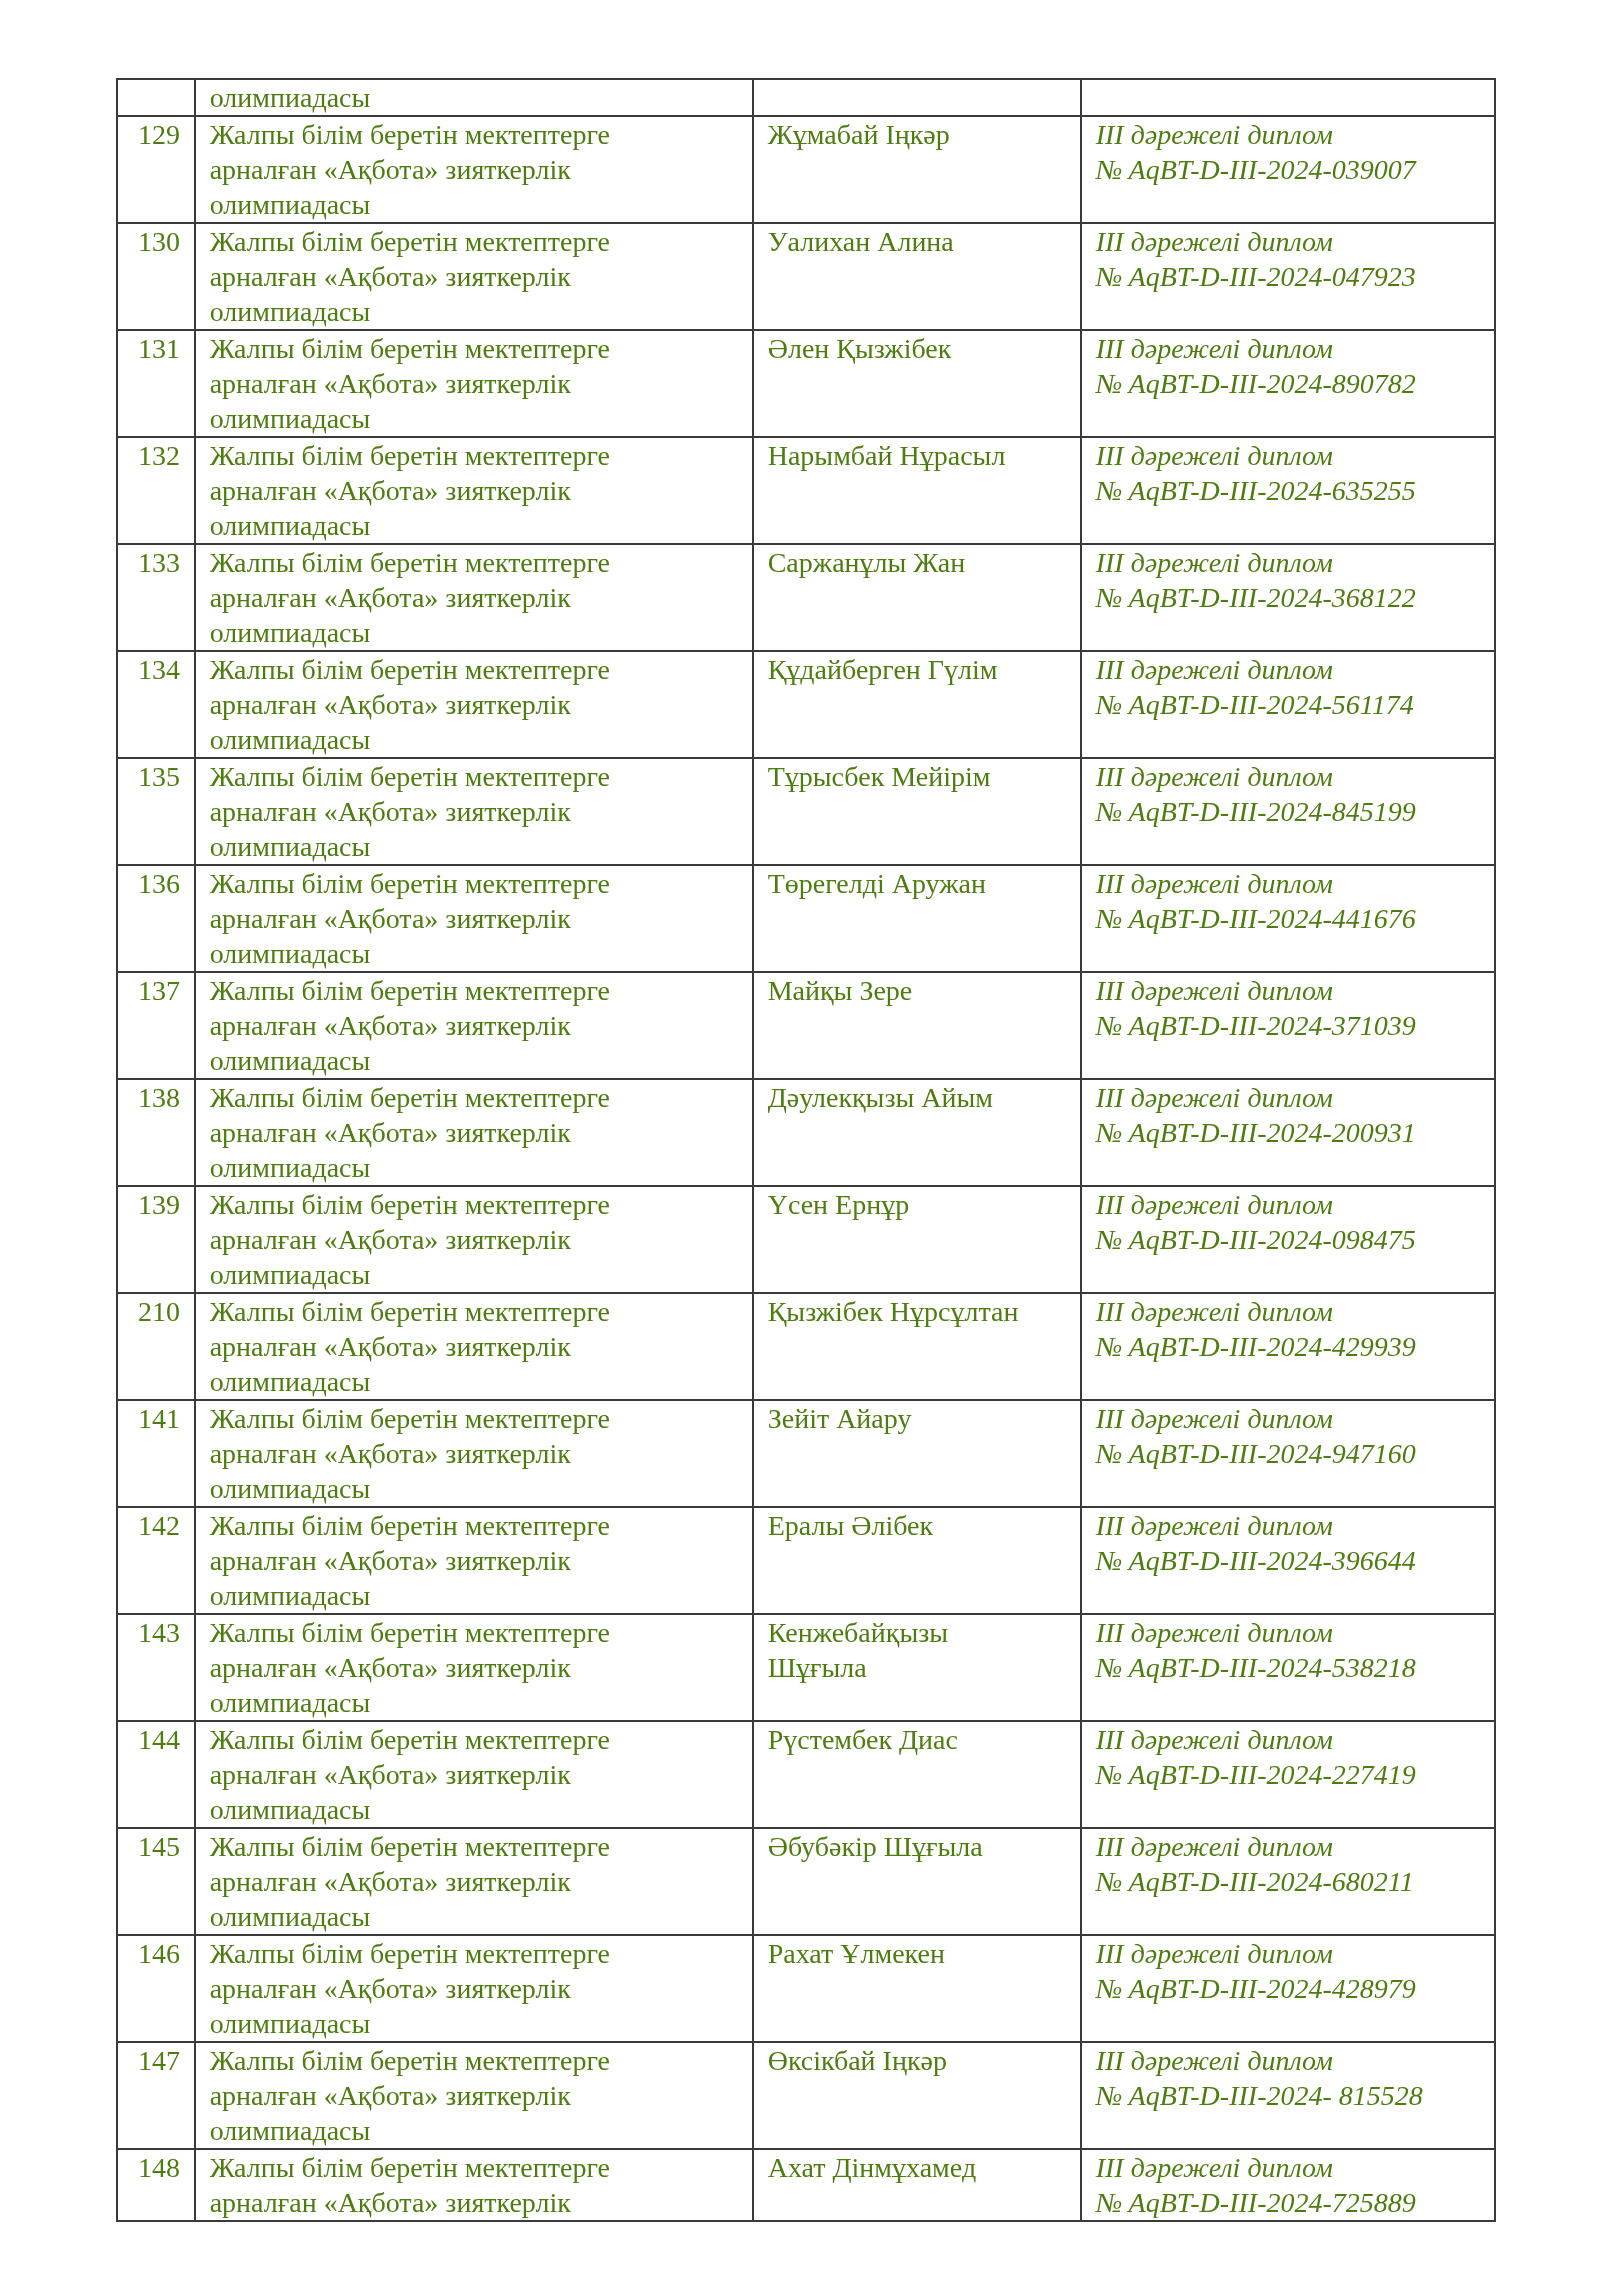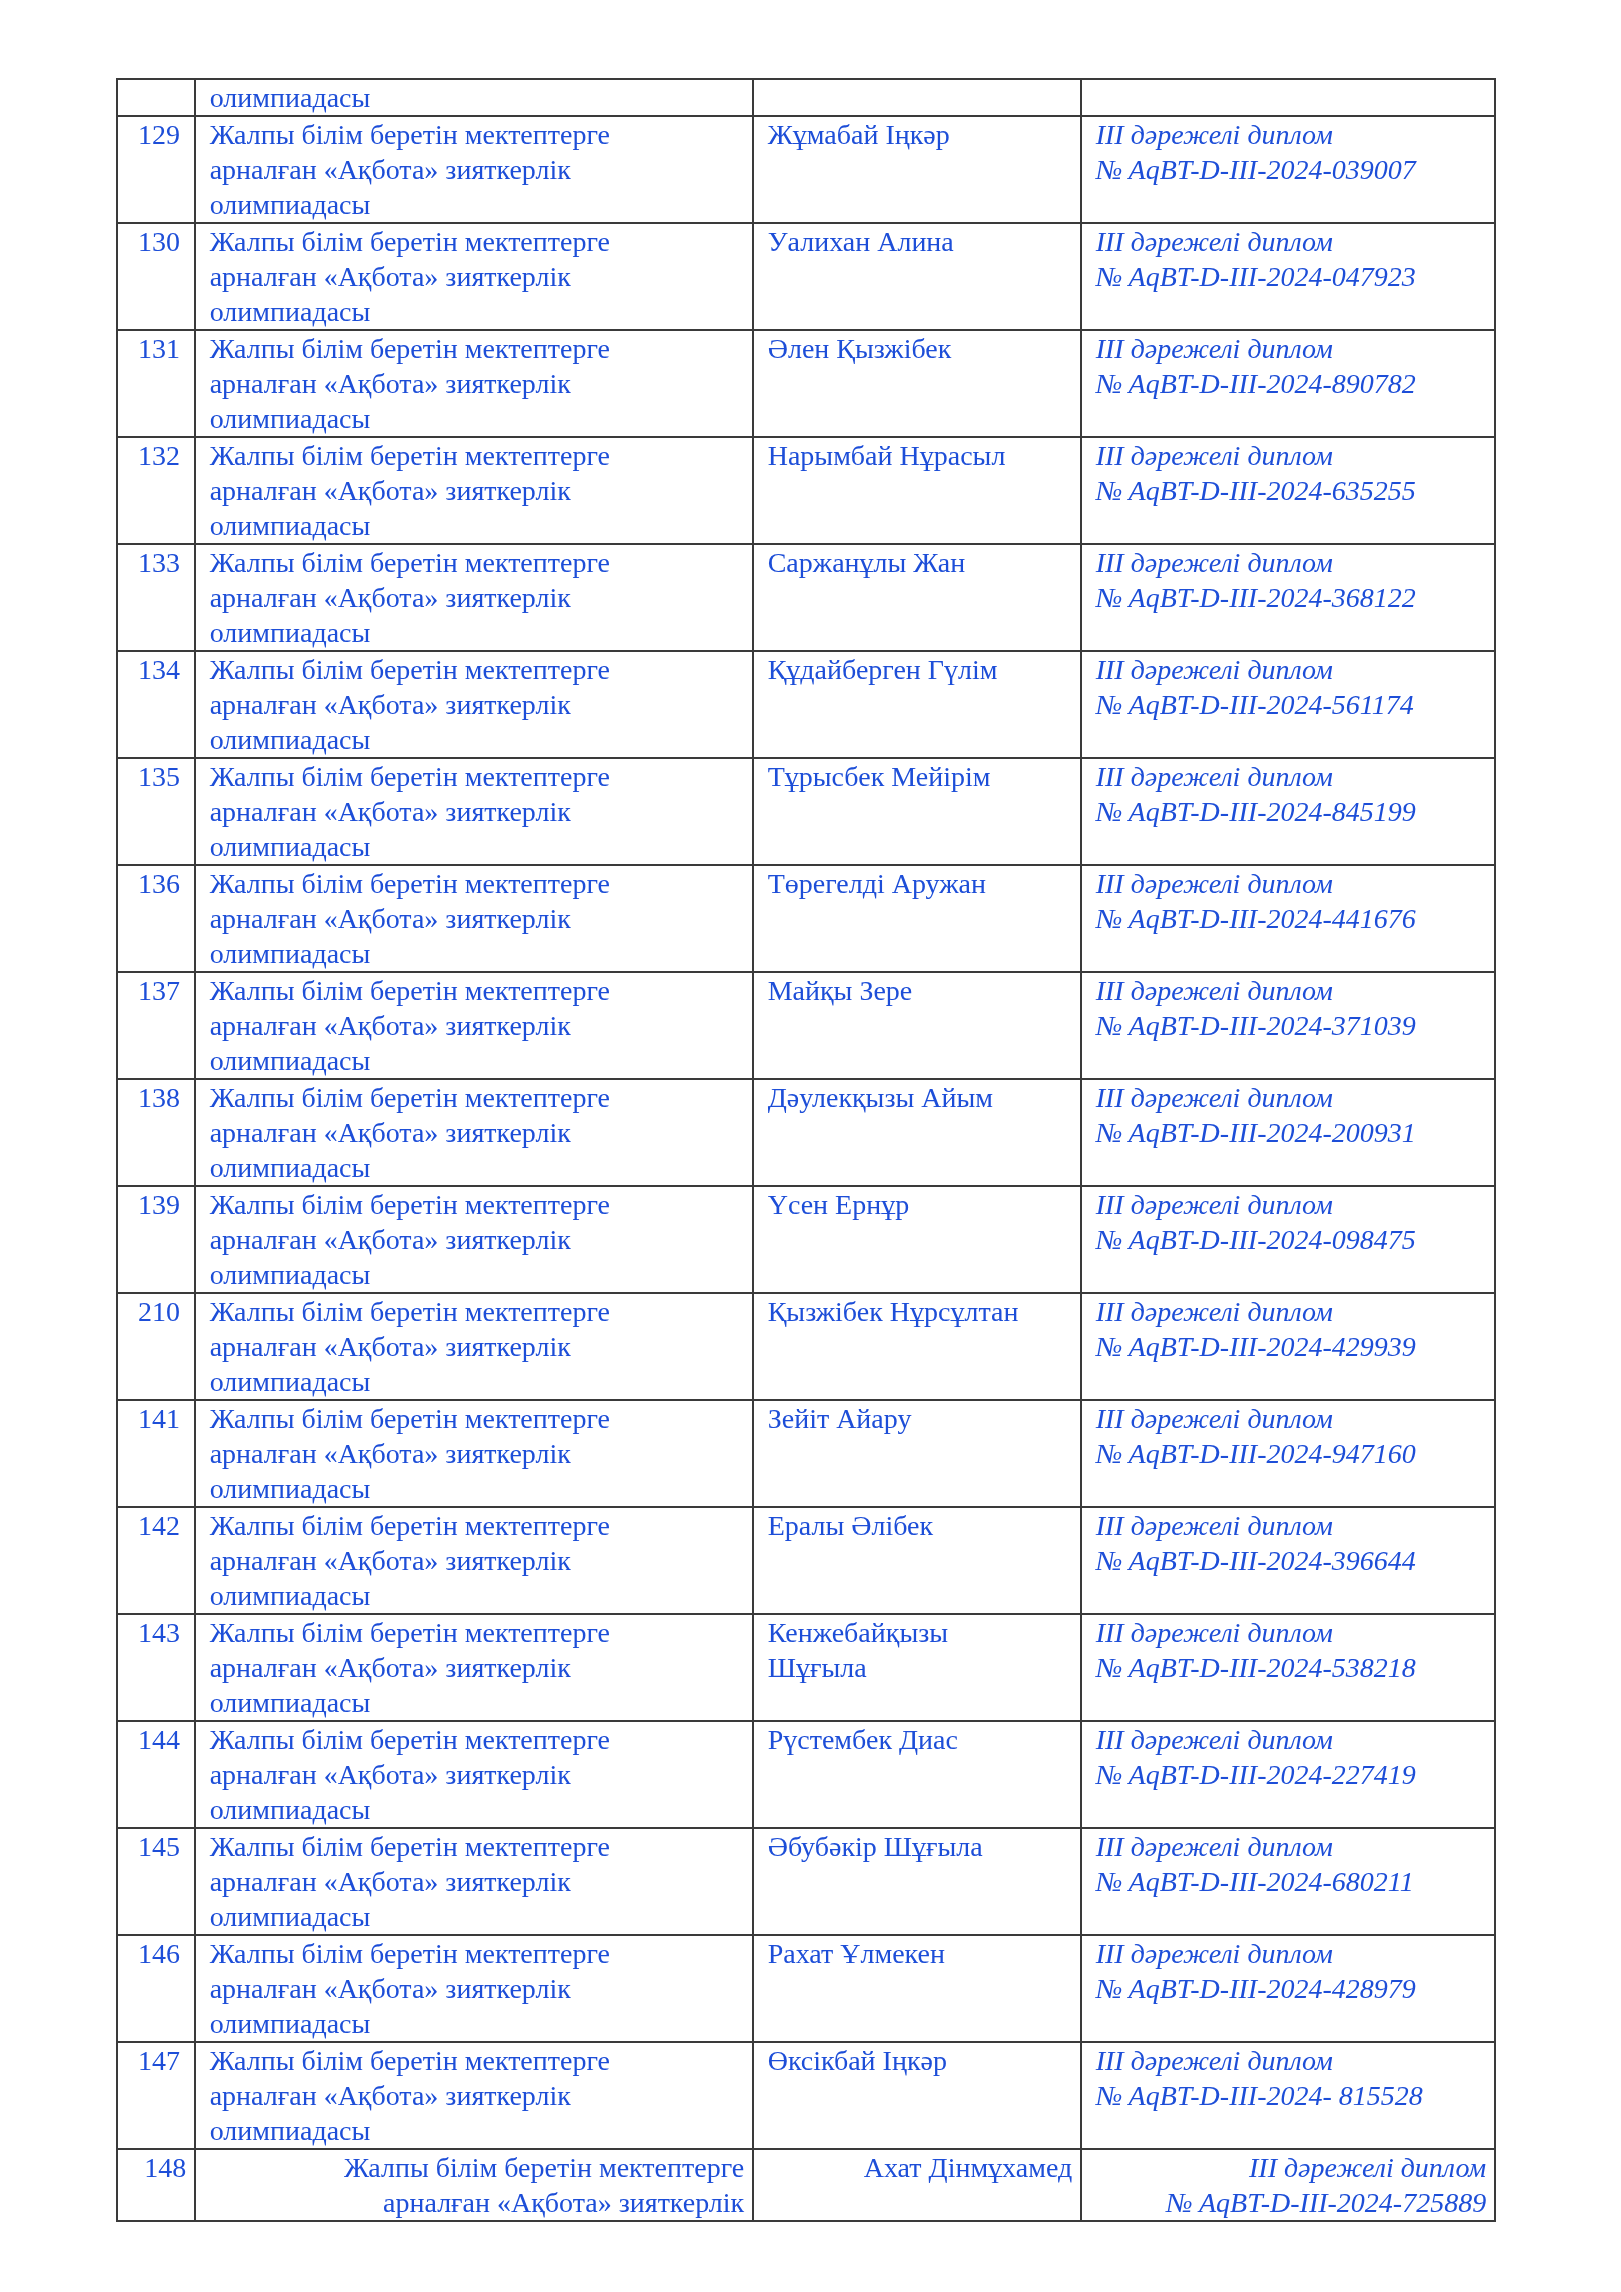--- a/index.html
+++ b/index.html
@@ -24,40 +24,40 @@
     table.awards {
       position: absolute;
       left: 116px;
       top: 78px;
       width: 1378px;
       border-collapse: collapse;
       table-layout: fixed;
       font-family: "Liberation Serif", "DejaVu Serif", serif;
       font-size: 28px;
       line-height: 35px;
-      color: #1d4ed8;
+      color: #4d7c0f;
       border-radius: 15px;
     }
     table.awards td {
       border: 2px solid #3a3a3a;
       vertical-align: top;
       padding: 0 7.8px 0 13.7px;
       word-wrap: break-word;
     }
     col.c-num { width: 78px; }
     col.c-event { width: 558px; }
     col.c-name { width: 328px; }
     col.c-award { width: 414px; }
     td.num {
       text-align: center;
       padding: 0 3.9px;
     }
     tr.full td { height: 103px; }
     tr.cont td { height: 33px; }
-    tr.last td { height: 70px; text-align: right; }
+    tr.last td { height: 70px; }
     .line { display: block; white-space: nowrap; }
     td.event { padding-left: 9.8px; }
     td.name { padding-left: 13.7px; margin-top: 16px; }
     td.award { padding-left: 13.7px; font-style: italic; }
   </style>
 </head>
 <body>
 
 <div class="page">
   <table class="awards">

